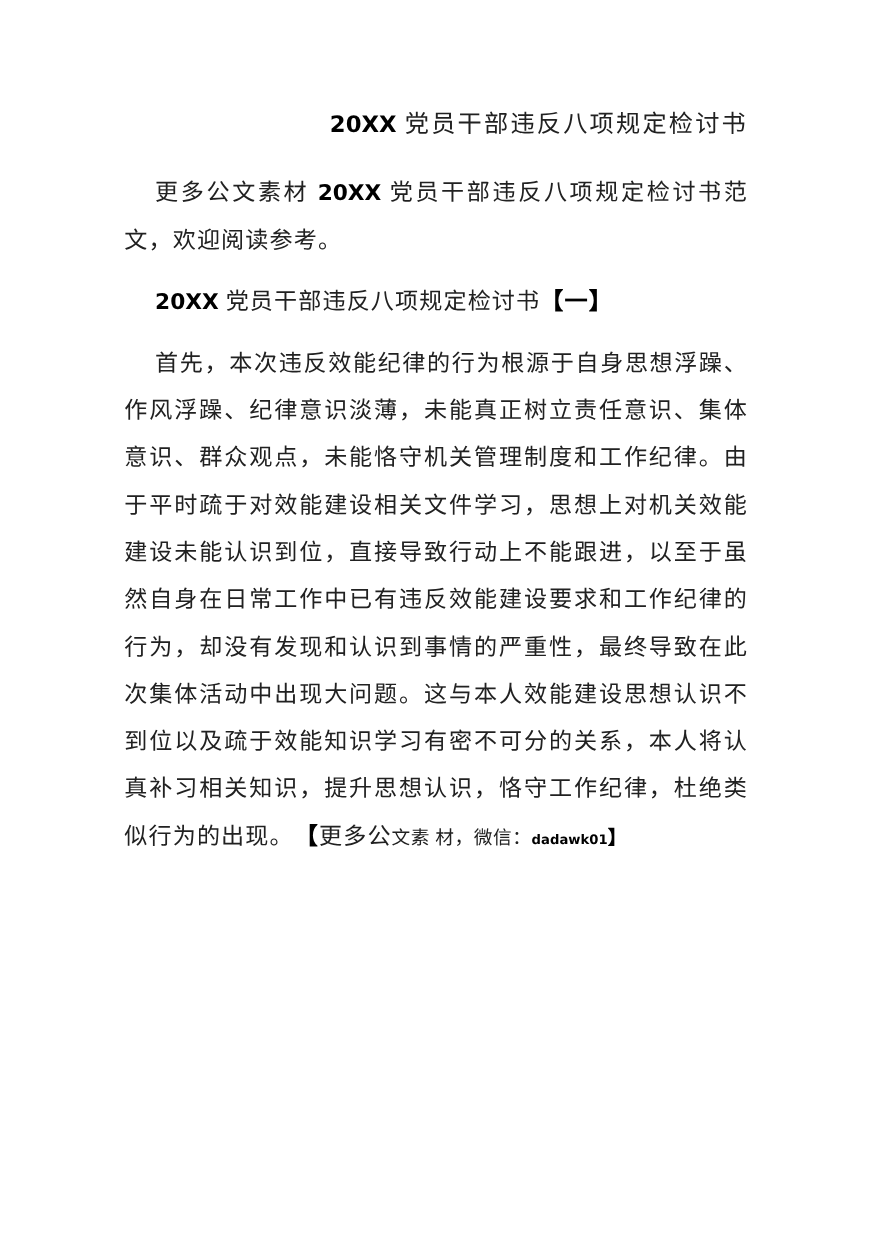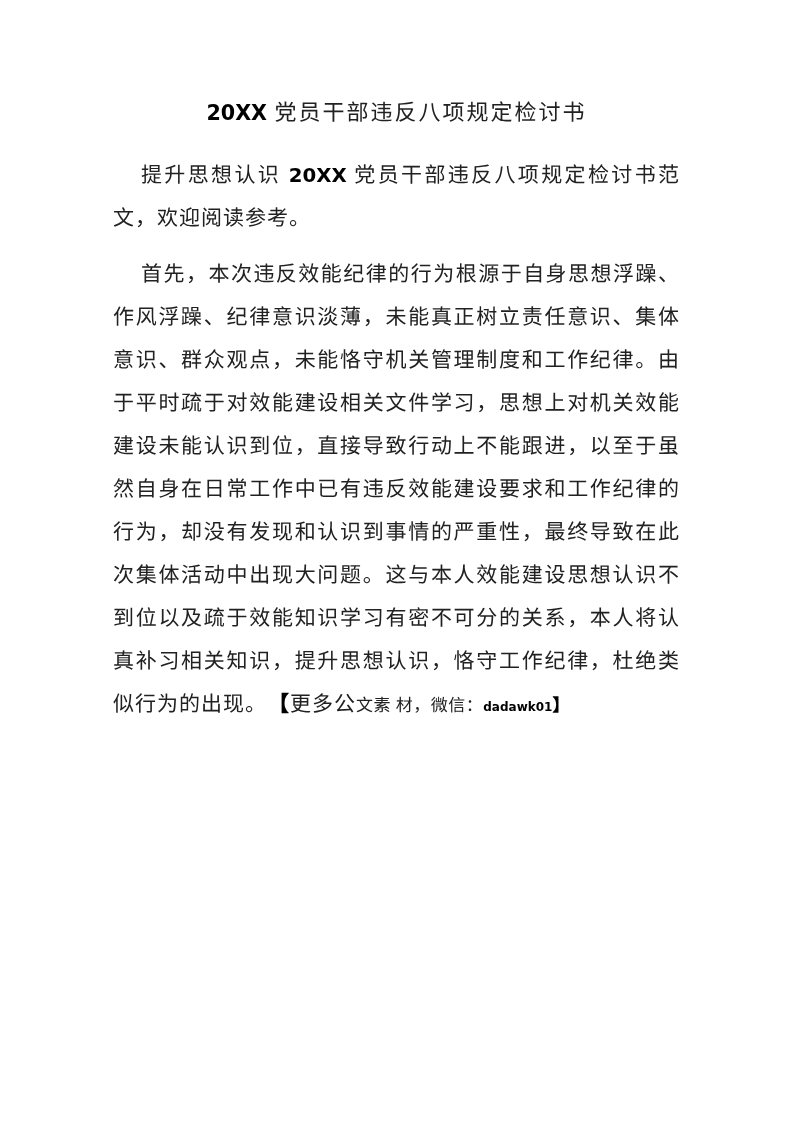--- a/index.html
+++ b/index.html
@@ -18,21 +18,21 @@
     width: 793px;
     min-height: 1122px;
     box-sizing: border-box;
     padding: 98px 113px 60px 113px;
     background: #ffffff;
   }
   .doc-title {
     font-size: 22px;
     line-height: 30px;
     font-weight: 400;
-    text-align: center;
+    text-align: right;
     margin: 0 0 26px 0;
     letter-spacing: 2px;
   }
   .para {
     font-size: 21px;
     line-height: 43px;
     text-align: justify;
     margin: 0;
     letter-spacing: 1px;
   }
@@ -80,21 +80,22 @@
     color: #000000;
   }
 </style>
 </head>
 <body>
 
 <div class="page">
 
   <h1 class="doc-title"><span class="latin">20XX</span><span> 党员干部违反八项规定检讨书</span></h1>
 
-  <p class="para indent intro-para"><span>提升思想认识 </span><span class="latin">20XX</span><span> 党员干部违反八项规定检讨书范文，欢迎阅读参考。</span></p>
+  <p class="para indent intro-para"><span>更多公文素材 </span><span class="latin">20XX</span><span> 党员干部违反八项规定检讨书范文，欢迎阅读参考。</span></p>
 
+  <p class="para indent section-head"><span class="latin">20XX</span><span> 党员干部违反八项规定检讨书</span><span class="bold-cjk">【一】</span></p>
 
 
 
   <p class="para indent body-para"><span>首先，本次违反效能纪律的行为根源于自身思想浮躁、作风浮躁、纪律意识淡薄，未能真正树立责任意识、集体意识、群众观点，未能恪守机关管理制度和工作纪律。由于平时疏于对效能建设相关文件学习，思想上对机关效能建设未能认识到位，直接导致行动上不能跟进，以至于虽然自身在日常工作中已有违反效能建设要求和工作纪律的行为，却没有发现和认识到事情的严重性，最终导致在此次集体活动中出现大问题。这与本人效能建设思想认识不到位以及疏于效能知识学习有密不可分的关系，本人将认真补习相关知识，提升思想认识，恪守工作纪律，杜绝类似行为的出现。</span><span>　</span><span class="bracket">【</span><span>更多公</span><span class="promo-sm"><span>文素 材，微信：</span><span class="latin">dadawk01</span><span class="bracket">】</span></span></p>
 
 
 </div>
 
 </body></html>

